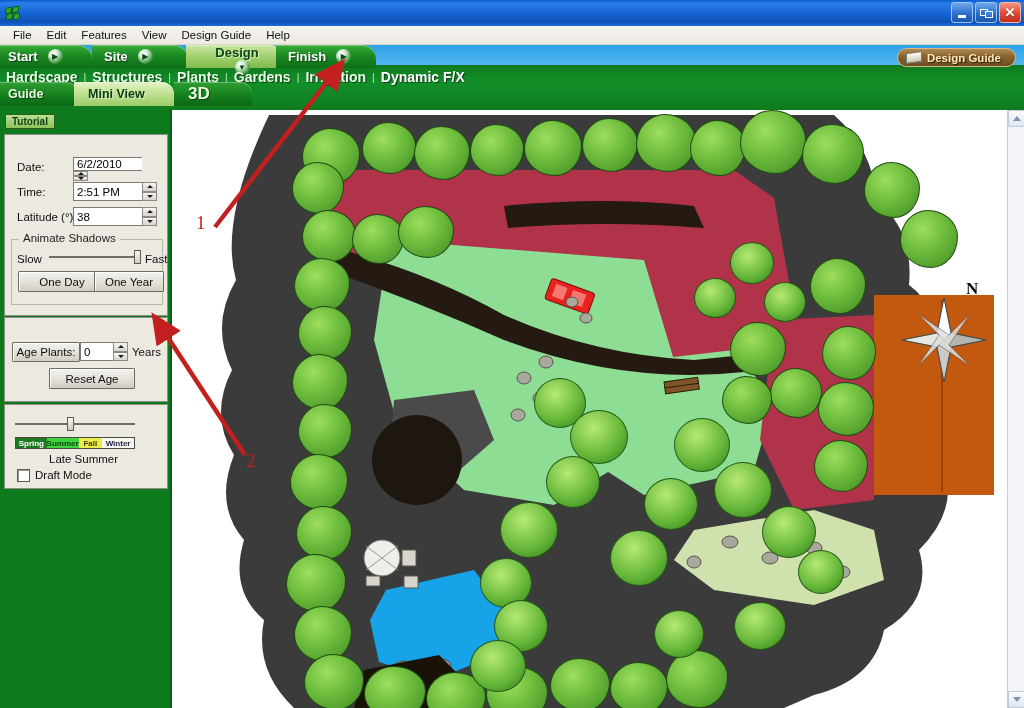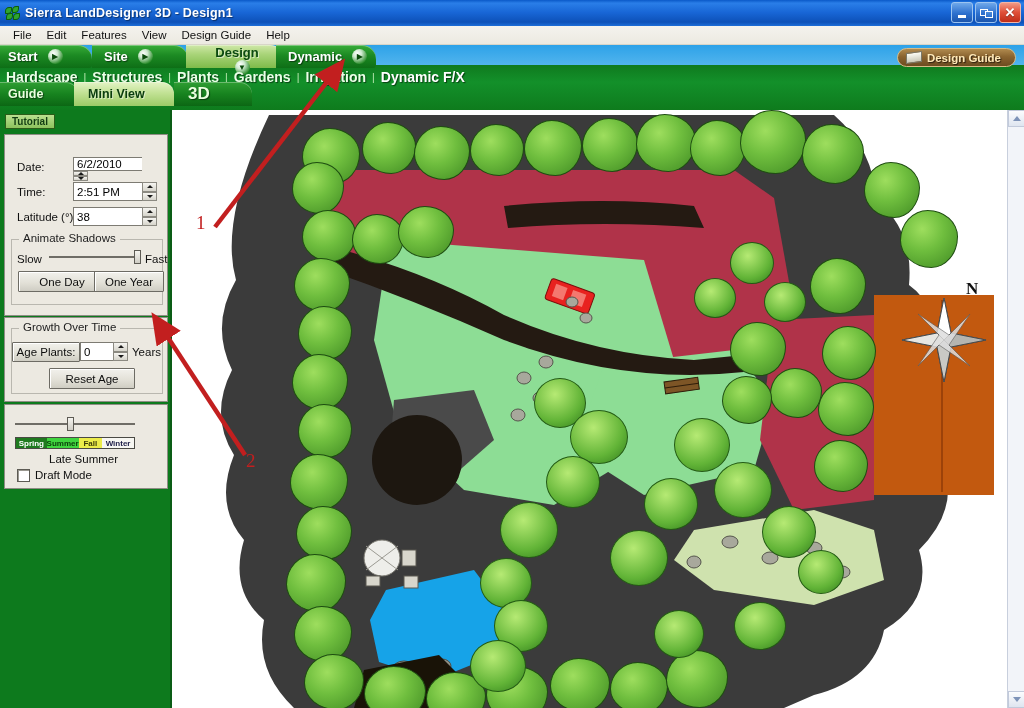--- a/index.html
+++ b/index.html
@@ -246,21 +246,20 @@
 
 <div id="app">
 
   <div class="titlebar">
     <div class="title-icon">
       <div class="leaf" style="left:1px;top:2px;"></div>
       <div class="leaf" style="left:8px;top:1px;"></div>
       <div class="leaf" style="left:2px;top:8px;"></div>
       <div class="leaf" style="left:9px;top:8px;"></div>
     </div>
-    <div class="title-text">Sierra LandDesigner 3D - Design1</div>
     <div class="winbtns">
       <div class="winbtn">
           <div class="min-bar"></div>
         </div>
       <div class="winbtn">
         <div style="position:relative;width:12px;height:11px;">
           <div class="restore-a" style="position:absolute;left:0;top:2px;"></div>
           <div class="restore-b"></div>
         </div>
       </div>
@@ -289,21 +288,21 @@
       </div>
       <div class="stage" style="left:92px; width:96px;">
         <div class="stage-label">Site</div>
         <div class="stage-chip">▶</div>
       </div>
       <div class="stage active" style="left:186px; width:98px;">
         <div class="stage-label">Design</div>
         <div class="stage-chip">▼</div>
       </div>
       <div class="stage" style="left:276px; width:100px;">
-        <div class="stage-label">Dynamic</div>
+        <div class="stage-label">Finish</div>
         <div class="stage-chip">▶</div>
       </div>
     </div>
 
     <div class="sub-row">
       <div class="sub-item">Hardscape</div>
       <div class="sub-sep">|</div>
       <div class="sub-item">Structures</div>
       <div class="sub-sep">|</div>
       <div class="sub-item">Plants</div>
@@ -422,23 +421,20 @@
 
       <div class="btn" style="left:13px; top:136px; width:88px;">
         <div class="btn-label">One Day</div>
       </div>
       <div class="btn" style="left:89px; top:136px; width:70px;">
         <div class="btn-label">One Year</div>
       </div>
     </div>
 
     <div class="panelbox" style="top:207px; height:85px;">
-      <div class="fieldset" style="left:6px; top:10px; width:152px; height:66px;">
-        <div class="legend">Growth Over Time</div>
-      </div>
       <div class="btn" style="left:7px; top:24px; width:68px; height:20px;">
         <div class="btn-label">Age Plants:</div>
       </div>
       <div class="spinwrap" style="left:75px; top:24px; width:48px;">
         <div class="spin-input" style="width:33px;">
             <span class="spin-val">0</span>
           </div>
         <div class="spin-btns">
           <div class="spin-b up">
               <div class="ar"></div>

